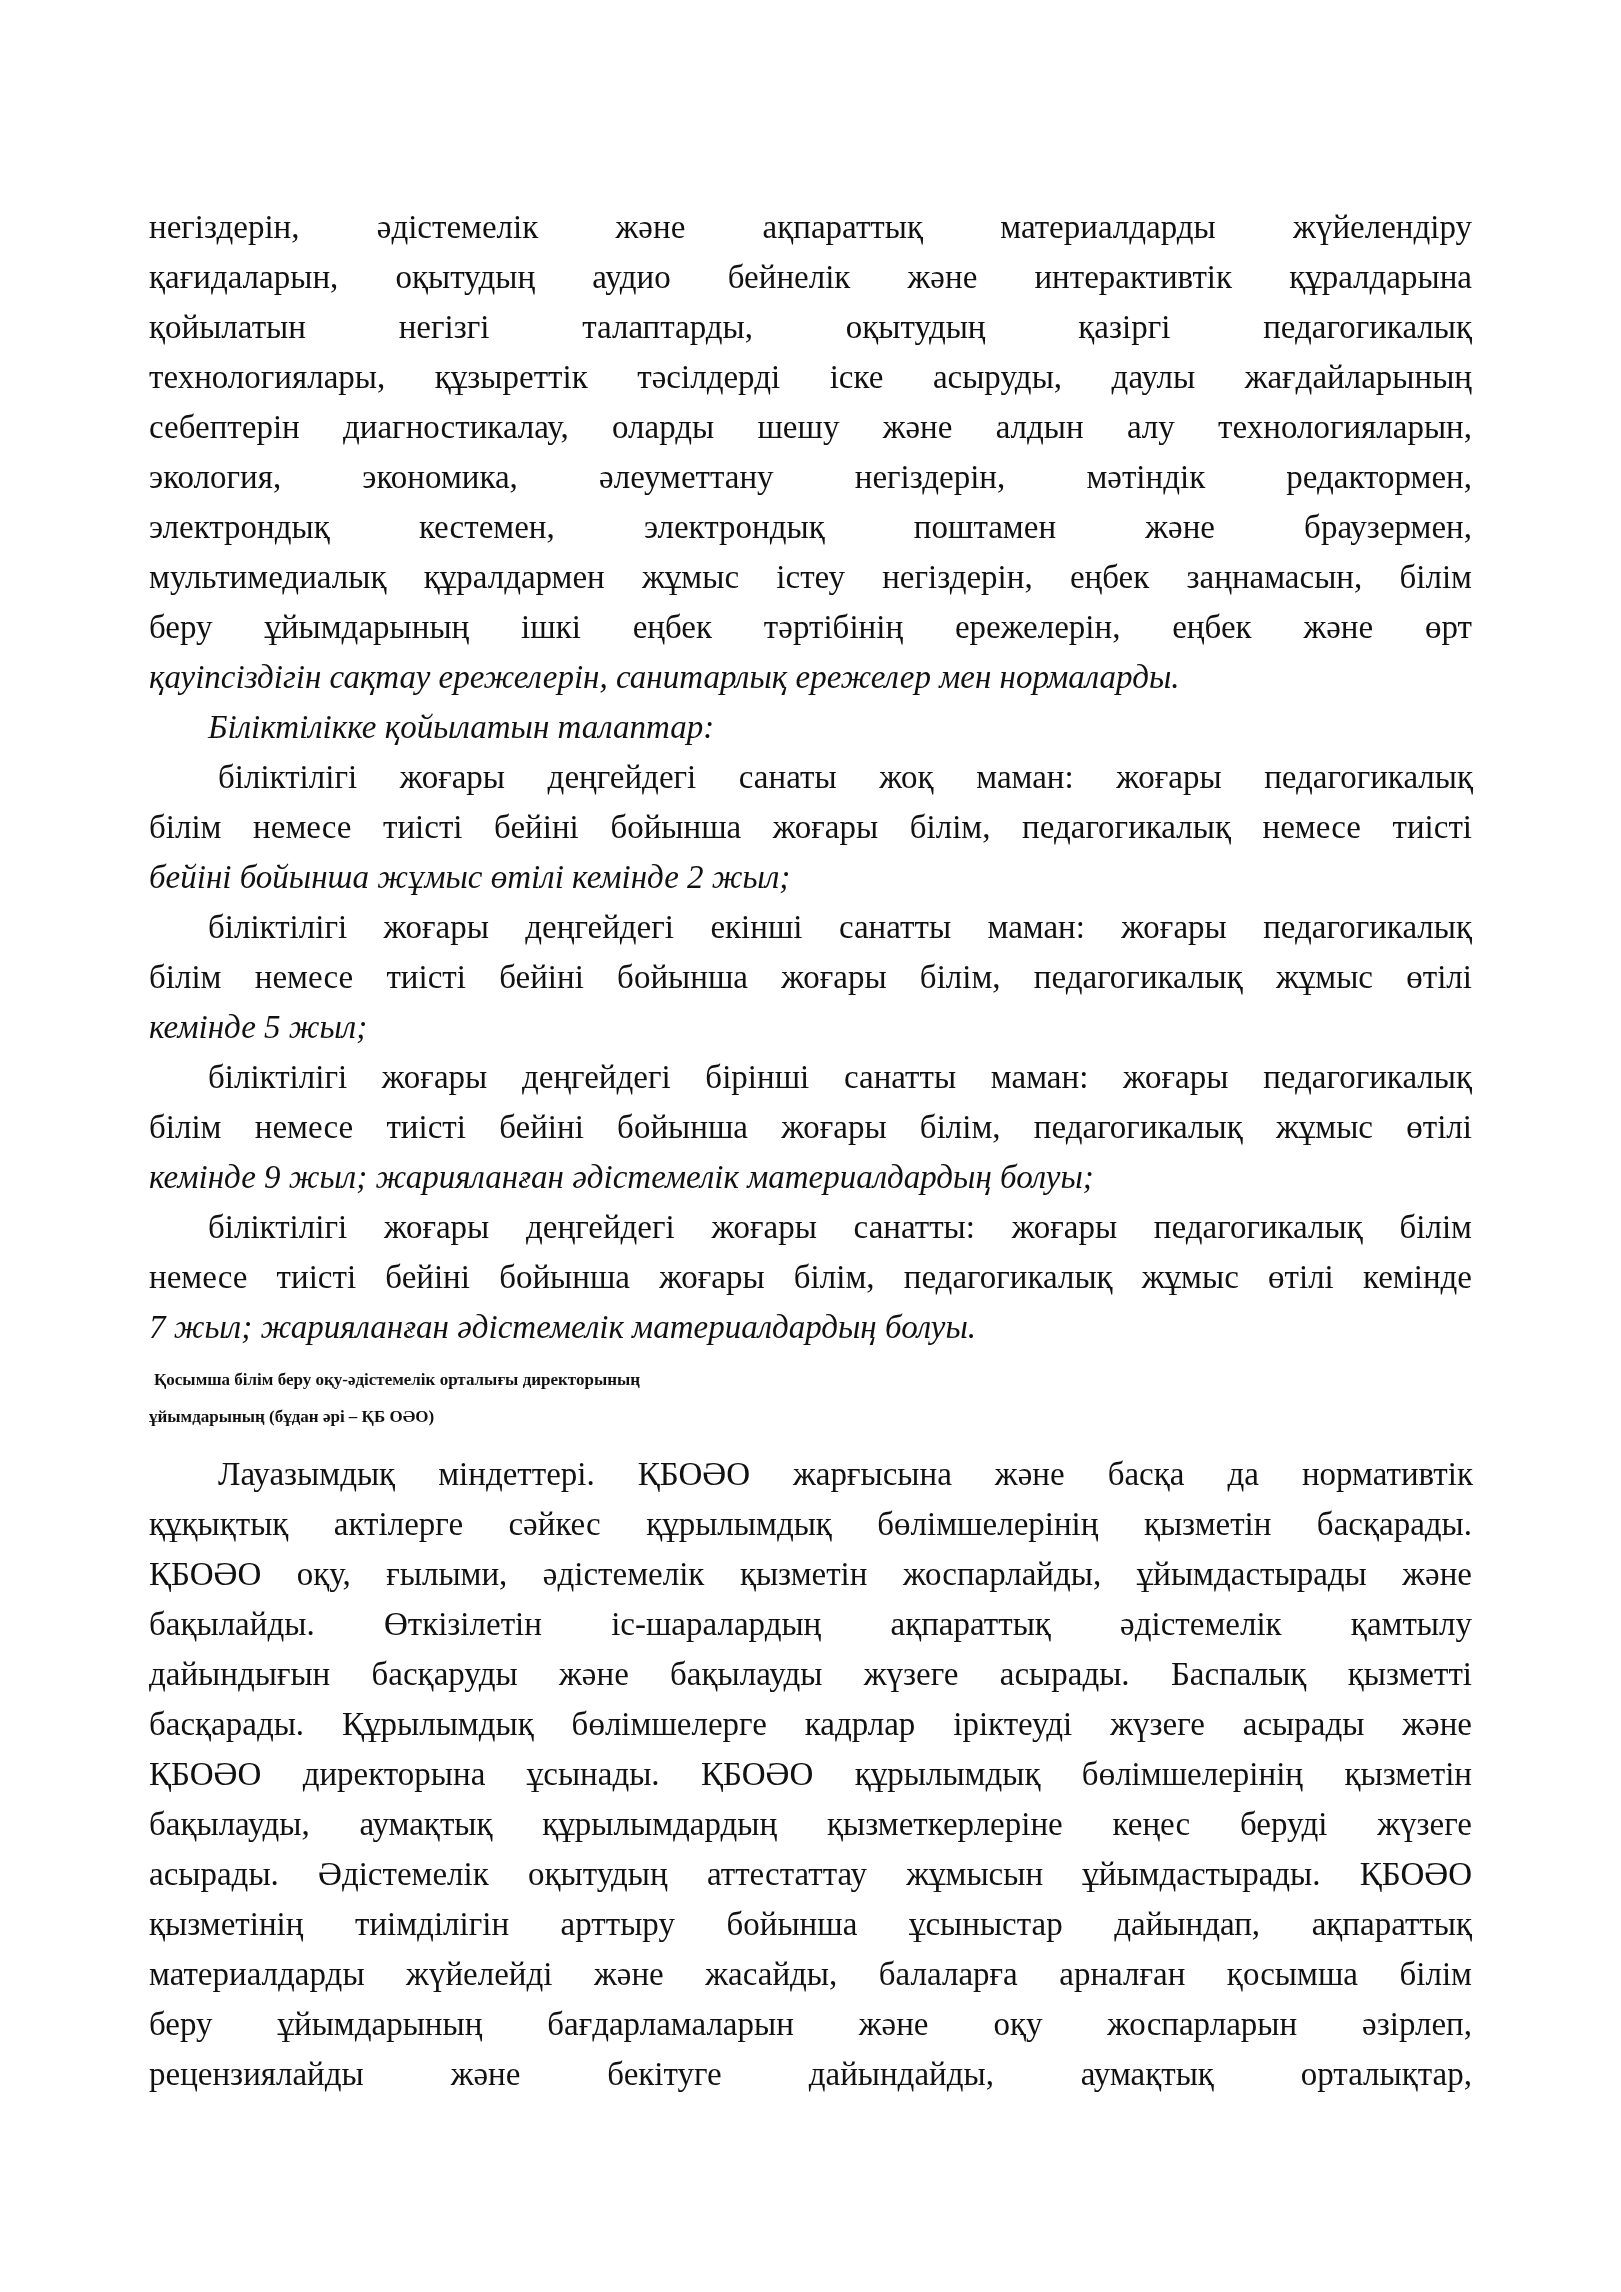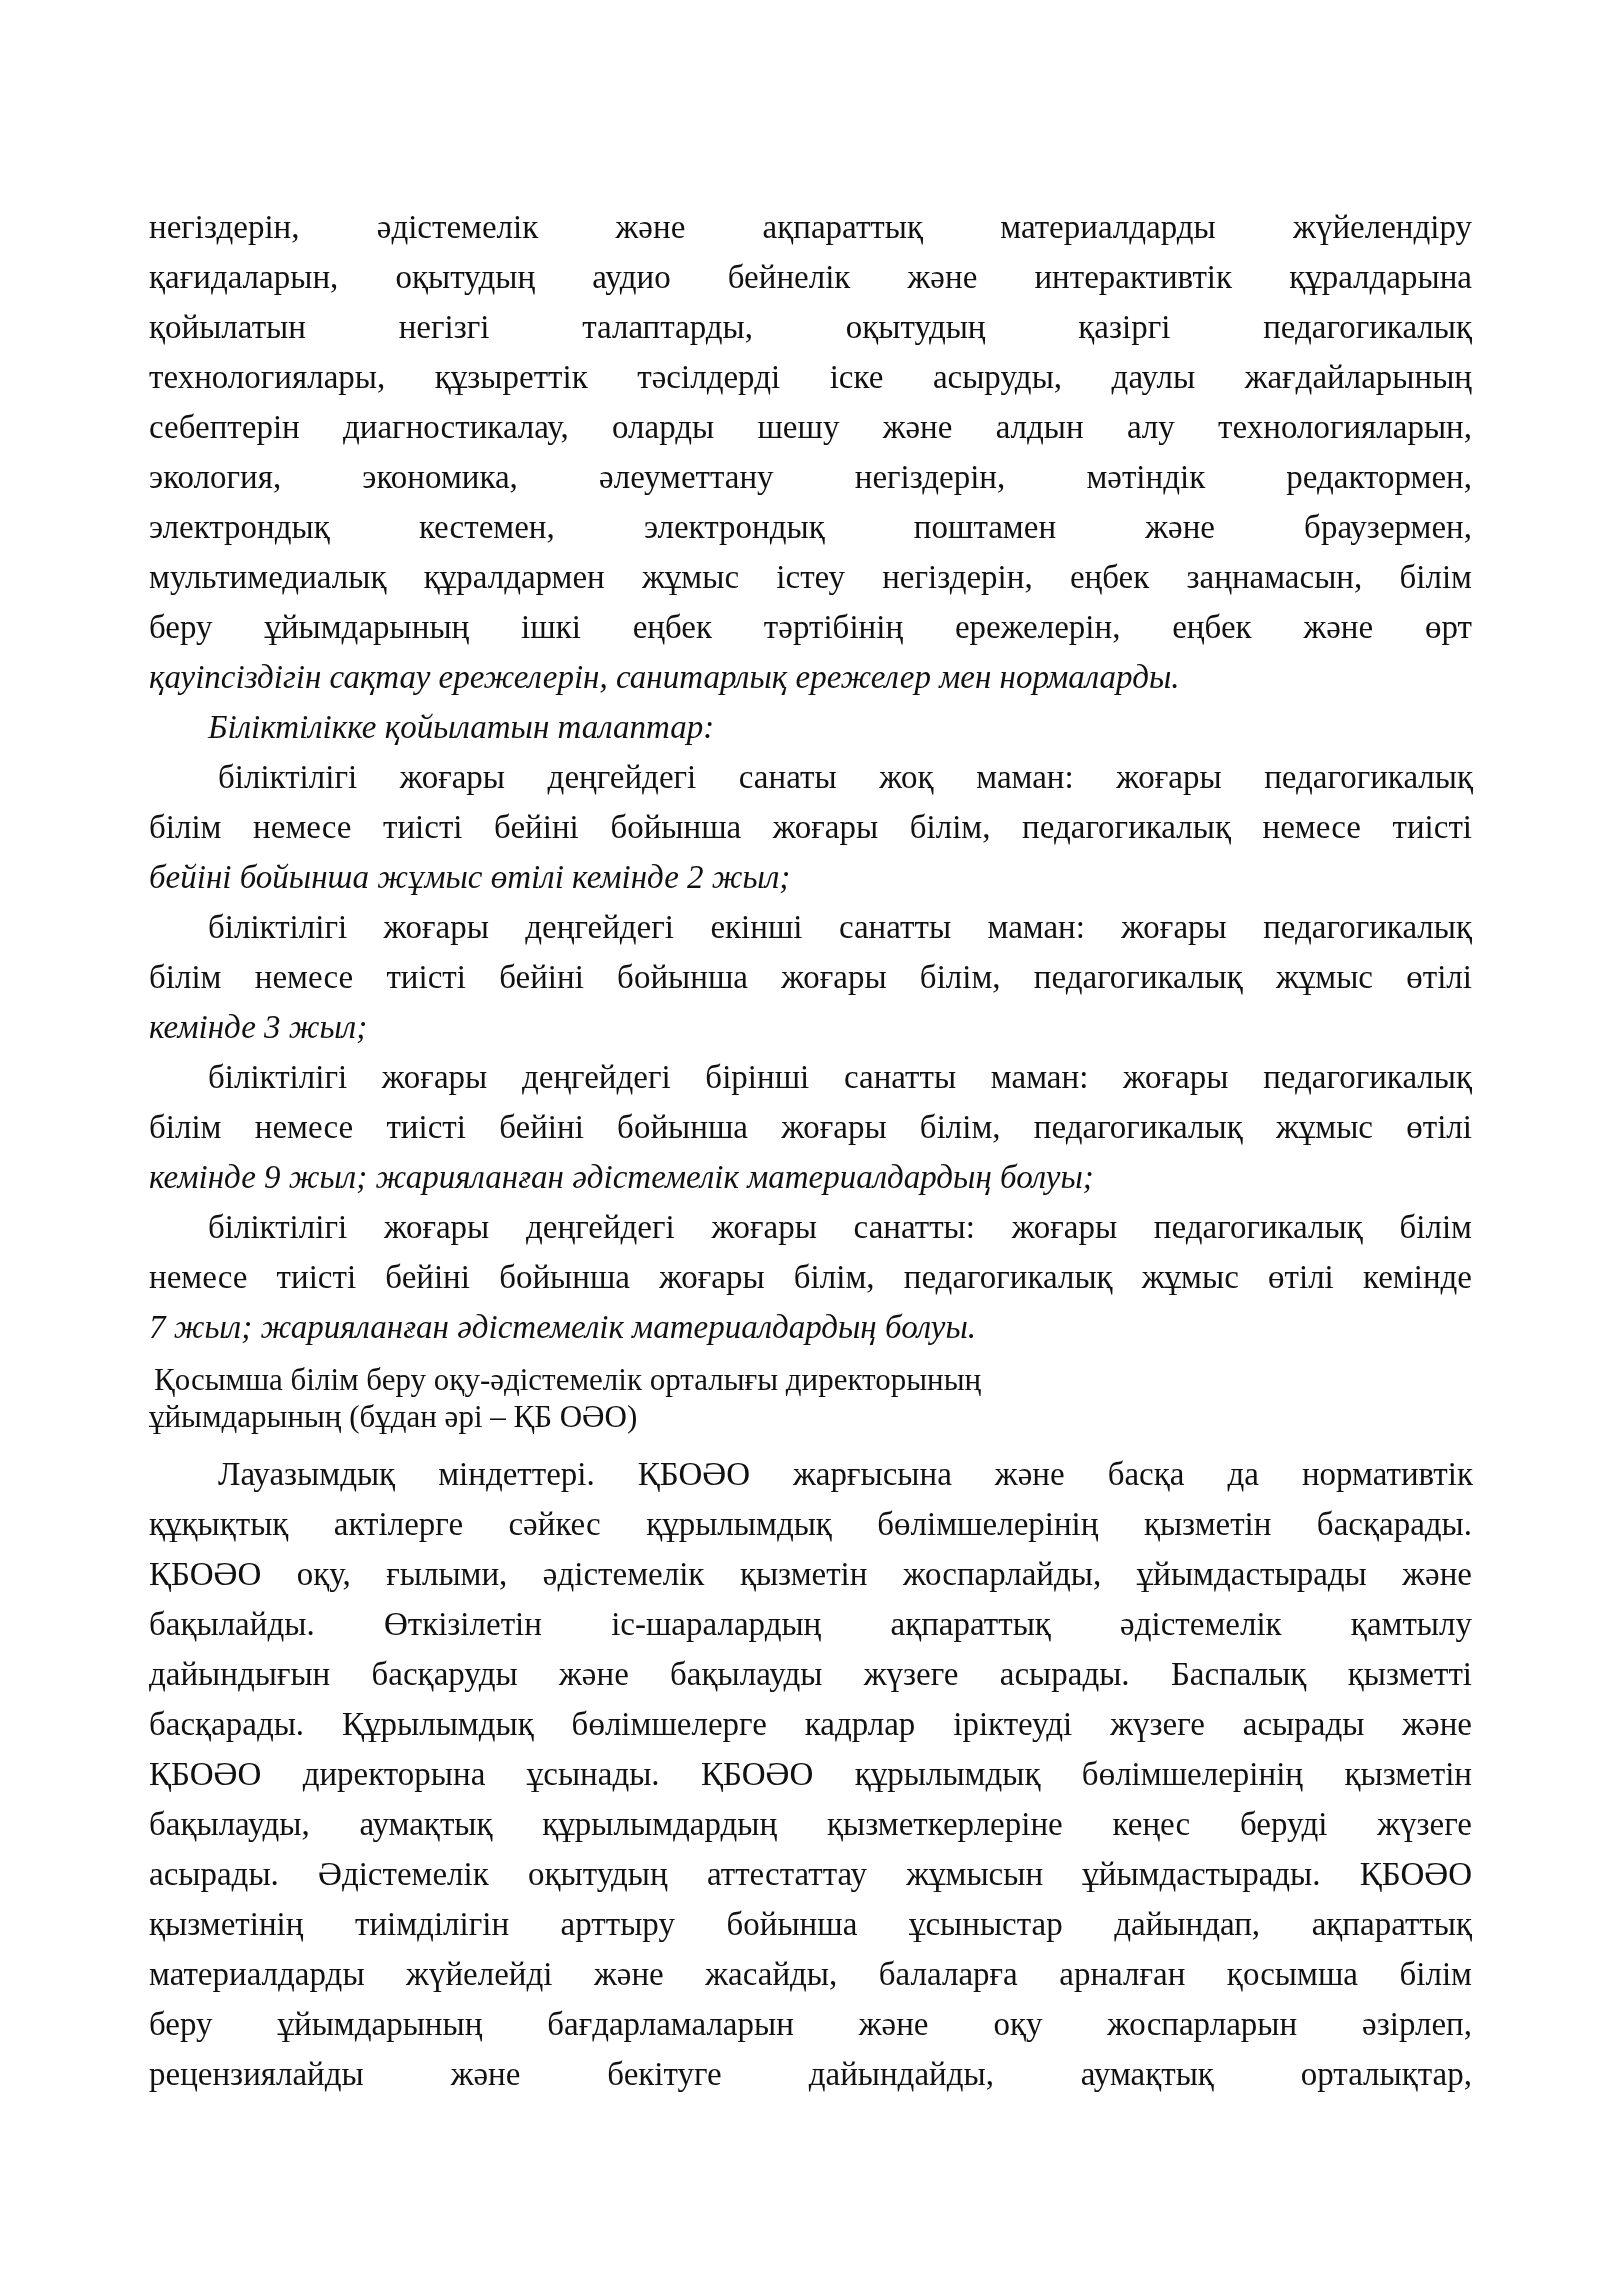--- a/index.html
+++ b/index.html
@@ -12,22 +12,22 @@
   }
   .line {
     position: absolute; left: 149px; width: 1323px;
     font-size: 33px; line-height: 39px; white-space: nowrap;
     text-align: justify; text-align-last: justify;
   }
   .line.last { text-align-last: left; font-style: italic; }
   .line.indent { left: 208px; width: 1264px; }
   .line.indent2 { left: 218px; width: 1255px; }
   .heading {
-    position: absolute; left: 149px; font-weight: normal;
-    font-size: 31px; line-height: 29px; white-space: nowrap;
+    position: absolute; left: 149px; font-weight: bold;
+    font-size: 17px; line-height: 29px; white-space: nowrap;
   }
 </style>
 </head>
 <body>
 
 <div class="page">
 
   <div>
     <div class="line" style="top:199px">негіздерін, әдістемелік және ақпараттық материалдарды жүйелендіру</div>
     <div class="line" style="top:249px">қағидаларын, оқытудың аудио бейнелік және интерактивтік құралдарына</div>
@@ -45,21 +45,21 @@
 
   <div>
     <div class="line indent2" style="top:749px">біліктілігі жоғары деңгейдегі санаты жоқ маман: жоғары педагогикалық</div>
     <div class="line" style="top:799px">білім немесе тиісті бейіні бойынша жоғары білім, педагогикалық немесе тиісті</div>
     <div class="line last" style="top:849px">бейіні бойынша жұмыс өтілі кемінде 2 жыл;</div>
   </div>
 
   <div>
     <div class="line indent" style="top:899px">біліктілігі жоғары деңгейдегі екінші санатты маман: жоғары педагогикалық</div>
     <div class="line" style="top:949px">білім немесе тиісті бейіні бойынша жоғары білім, педагогикалық жұмыс өтілі</div>
-    <div class="line last" style="top:999px">кемінде 3 жыл;</div>
+    <div class="line last" style="top:999px">кемінде 5 жыл;</div>
   </div>
 
   <div>
     <div class="line indent" style="top:1049px">біліктілігі жоғары деңгейдегі бірінші санатты маман: жоғары педагогикалық</div>
     <div class="line" style="top:1099px">білім немесе тиісті бейіні бойынша жоғары білім, педагогикалық жұмыс өтілі</div>
     <div class="line last" style="top:1149px">кемінде 9 жыл; жарияланған әдістемелік материалдардың болуы;</div>
   </div>
 
   <div>
     <div class="line indent" style="top:1199px">біліктілігі жоғары деңгейдегі жоғары санатты: жоғары педагогикалық білім</div>

